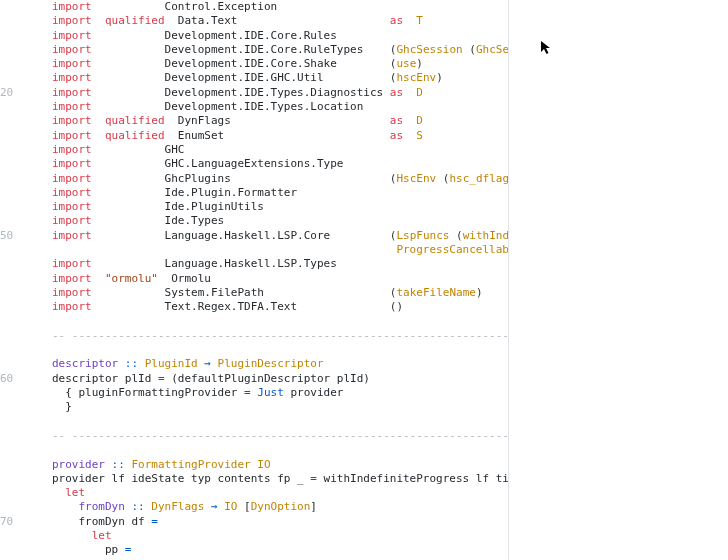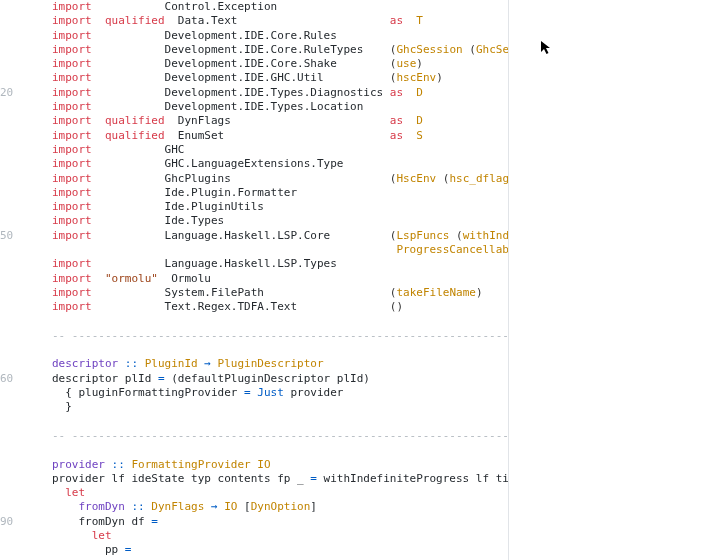--- a/index.html
+++ b/index.html
@@ -99,21 +99,21 @@
       <div>60</div>
       <div></div>
       <div></div>
       <div></div>
       <div></div>
       <div></div>
       <div></div>
       <div></div>
       <div></div>
       <div></div>
-      <div>90</div>
+      <div>70</div>
       <div></div>
       <div></div>
     </div>
   <div class="code" id="code"><div class="row"><span class="kw-imp">import</span><span>           </span><span class="mod">Control.Exception</span></div><div class="row"><span class="kw-imp">import</span><span>  </span><span class="kw-imp">qualified</span><span>  </span><span class="mod">Data.Text</span><span>                       </span><span class="kw-imp">as</span><span>  </span><span class="typename">T</span></div><div class="row"><span class="kw-imp">import</span><span>           </span><span class="mod">Development.IDE.Core.Rules</span></div><div class="row"><span class="kw-imp">import</span><span>           </span><span class="mod">Development.IDE.Core.RuleTypes</span><span>    </span><span class="paren">(</span><span class="typename">GhcSession</span><span class="paren"> (</span><span class="typename">GhcSession</span></div><div class="row"><span class="kw-imp">import</span><span>           </span><span class="mod">Development.IDE.Core.Shake</span><span>        </span><span class="paren">(</span><span class="typename">use</span><span class="paren">)</span></div><div class="row"><span class="kw-imp">import</span><span>           </span><span class="mod">Development.IDE.GHC.Util</span><span>          </span><span class="paren">(</span><span class="typename">hscEnv</span><span class="paren">)</span></div><div class="row"><span class="kw-imp">import</span><span>           </span><span class="mod">Development.IDE.Types.Diagnostics</span><span> </span><span class="kw-imp">as</span><span>  </span><span class="typename">D</span></div><div class="row"><span class="kw-imp">import</span><span>           </span><span class="mod">Development.IDE.Types.Location</span></div><div class="row"><span class="kw-imp">import</span><span>  </span><span class="kw-imp">qualified</span><span>  </span><span class="mod">DynFlags</span><span>                        </span><span class="kw-imp">as</span><span>  </span><span class="typename">D</span></div><div class="row"><span class="kw-imp">import</span><span>  </span><span class="kw-imp">qualified</span><span>  </span><span class="mod">EnumSet</span><span>                         </span><span class="kw-imp">as</span><span>  </span><span class="typename">S</span></div><div class="row"><span class="kw-imp">import</span><span>           </span><span class="mod">GHC</span></div><div class="row"><span class="kw-imp">import</span><span>           </span><span class="mod">GHC.LanguageExtensions.Type</span></div><div class="row"><span class="kw-imp">import</span><span>           </span><span class="mod">GhcPlugins</span><span>                        </span><span class="paren">(</span><span class="typename">HscEnv</span><span class="paren"> (</span><span class="typename">hsc_dflags</span></div><div class="row"><span class="kw-imp">import</span><span>           </span><span class="mod">Ide.Plugin.Formatter</span></div><div class="row"><span class="kw-imp">import</span><span>           </span><span class="mod">Ide.PluginUtils</span></div><div class="row"><span class="kw-imp">import</span><span>           </span><span class="mod">Ide.Types</span></div><div class="row"><span class="kw-imp">import</span><span>           </span><span class="mod">Language.Haskell.LSP.Core</span><span>         </span><span class="paren">(</span><span class="typename">LspFuncs</span><span class="paren"> (</span><span class="typename">withIndefiniteProgress</span></div><div class="row"><span>                                                    </span><span class="typename">ProgressCancellable</span></div><div class="row"><span class="kw-imp">import</span><span>           </span><span class="mod">Language.Haskell.LSP.Types</span></div><div class="row"><span class="kw-imp">import</span><span>  </span><span class="lit-str">"ormolu"</span><span>  </span><span class="mod">Ormolu</span></div><div class="row"><span class="kw-imp">import</span><span>           </span><span class="mod">System.FilePath</span><span>                   </span><span class="paren">(</span><span class="typename">takeFileName</span><span class="paren">)</span></div><div class="row"><span class="kw-imp">import</span><span>           </span><span class="mod">Text.Regex.TDFA.Text</span><span>              </span><span class="paren">()</span></div><div class="row"><span></span></div><div class="row"><span class="comm">-- ---------------------------------------------------------------------</span></div><div class="row"><span></span></div><div class="row"><span class="fn-purple">descriptor</span><span> </span><span class="op-blue">::</span><span> </span><span class="typename">PluginId</span><span> </span><span class="op-blue">→</span><span> </span><span class="typename">PluginDescriptor</span></div><div class="row"><span class="mod">descriptor plId </span><span class="op-blue">=</span><span class="mod"> (defaultPluginDescriptor plId)</span></div><div class="row"><span class="mod">  { pluginFormattingProvider </span><span class="op-blue">=</span><span> </span><span class="op-blue">Just</span><span class="mod"> provider</span></div><div class="row"><span class="mod">  }</span></div><div class="row"><span></span></div><div class="row"><span class="comm">-- ---------------------------------------------------------------------</span></div><div class="row"><span></span></div><div class="row"><span class="fn-purple">provider</span><span> </span><span class="op-blue">::</span><span> </span><span class="typename">FormattingProvider</span><span> </span><span class="typename">IO</span></div><div class="row"><span class="mod">provider lf ideState typ contents fp _ </span><span class="op-blue">=</span><span class="mod"> withIndefiniteProgress lf title </span></div><div class="row"><span>  </span><span class="kw-imp">let</span></div><div class="row"><span>    </span><span class="fn-purple">fromDyn</span><span> </span><span class="op-blue">::</span><span> </span><span class="typename">DynFlags</span><span> </span><span class="op-blue">→</span><span> </span><span class="typename">IO</span><span> [</span><span class="typename">DynOption</span><span>]</span></div><div class="row"><span class="mod">    fromDyn df </span><span class="op-blue">=</span></div><div class="row"><span>      </span><span class="kw-imp">let</span></div><div class="row"><span class="mod">        pp </span><span class="op-blue">=</span></div></div>
 </div>
 
 <div class="cursor-ptr">
   <svg viewBox="0 0 12 16" width="12" height="16">
     <path d="M1 1 L1 12 L4 9 L6.5 14 L8.5 13 L6 8 L10 8 Z" fill="#000"></path>
   </svg>

